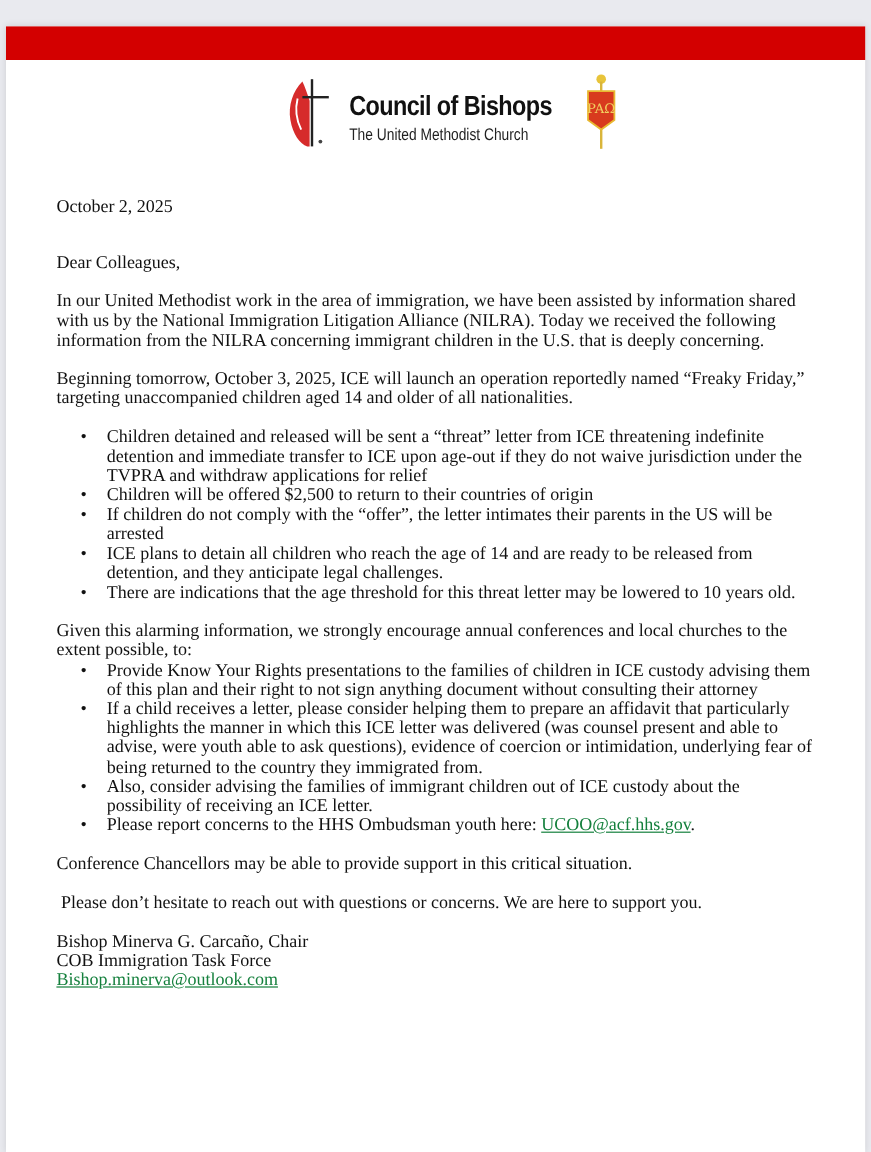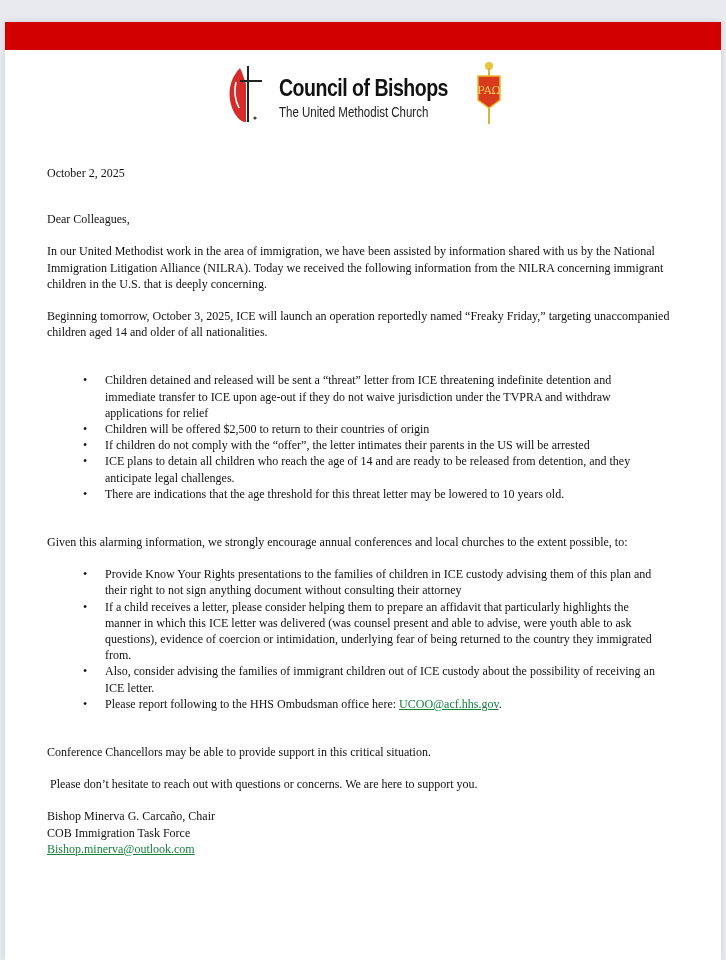--- a/index.html
+++ b/index.html
@@ -19,21 +19,21 @@
     background: #ffffff;
     box-shadow: 0 0 6px rgba(0,0,0,0.12);
   }
   .top-bar {
     height: 28px;
     background: #d30000;
   }
   .logo-row {
     position: absolute;
     top: 36px;
-    left: 0;
+    left: 12px;
     width: 648px;
     height: 70px;
   }
   .flame-logo {
     position: absolute;
     left: 221px;
     top: 4px;
     width: 40px;
     height: 62px;
   }
@@ -67,31 +67,31 @@
     top: 2px;
     width: 34px;
     height: 66px;
   }
   .letter {
     position: absolute;
     left: 42px;
     top: 143px;
     width: 630px;
     font-family: "Liberation Serif", serif;
-    font-size: 12px;
+    font-size: 15px;
     line-height: 16.2px;
     color: #111;
   }
   .letter p {
     margin: 0;
   }
   .gap-lg { height: 30px; }
   .gap { height: 16px; }
   ul.bullets {
-    margin: 16px;
+    margin: 0;
     padding: 0 0 0 42px;
     list-style: none;
   }
   ul.bullets li {
     position: relative;
     margin: 0;
   }
   ul.bullets li::before {
     content: "\2022";
     position: absolute;
@@ -143,21 +143,21 @@
       <li>If children do not comply with the “offer”, the letter intimates their parents in the US will be arrested</li>
       <li>ICE plans to detain all children who reach the age of 14 and are ready to be released from detention, and they anticipate legal challenges.</li>
       <li>There are indications that the age threshold for this threat letter may be lowered to 10 years old.</li>
     </ul>
     <div class="gap"></div>
     <p>Given this alarming information, we strongly encourage annual conferences and local churches to the extent possible, to:</p>
     <ul class="bullets">
       <li>Provide Know Your Rights presentations to the families of children in ICE custody advising them of this plan and their right to not sign anything document without consulting their attorney</li>
       <li>If a child receives a letter, please consider helping them to prepare an affidavit that particularly highlights the manner in which this ICE letter was delivered (was counsel present and able to advise, were youth able to ask questions), evidence of coercion or intimidation, underlying fear of  being returned to the country they immigrated from.</li>
       <li>Also, consider advising the families of immigrant children out of ICE custody about the possibility of receiving an ICE letter.</li>
-      <li><span>Please report following to the HHS Ombudsman office here: </span><a class="link">UCOO@acf.hhs.gov</a><span>.</span></li>
+      <li><span>Please report concerns to the HHS Ombudsman youth here: </span><a class="link">UCOO@acf.hhs.gov</a><span>.</span></li>
     </ul>
     <div class="gap"></div>
     <p>Conference Chancellors may be able to provide support in this critical situation.</p>
     <div class="gap"></div>
     <p style="white-space:pre;"> Please don’t hesitate to reach out with questions or concerns. We are here to support you.</p>
     <div class="gap"></div>
     <div class="sig">
       <p>Bishop Minerva G. Carcaño, Chair</p>
       <p>COB Immigration Task Force</p>
       <p><a class="link">Bishop.minerva@outlook.com</a></p>

